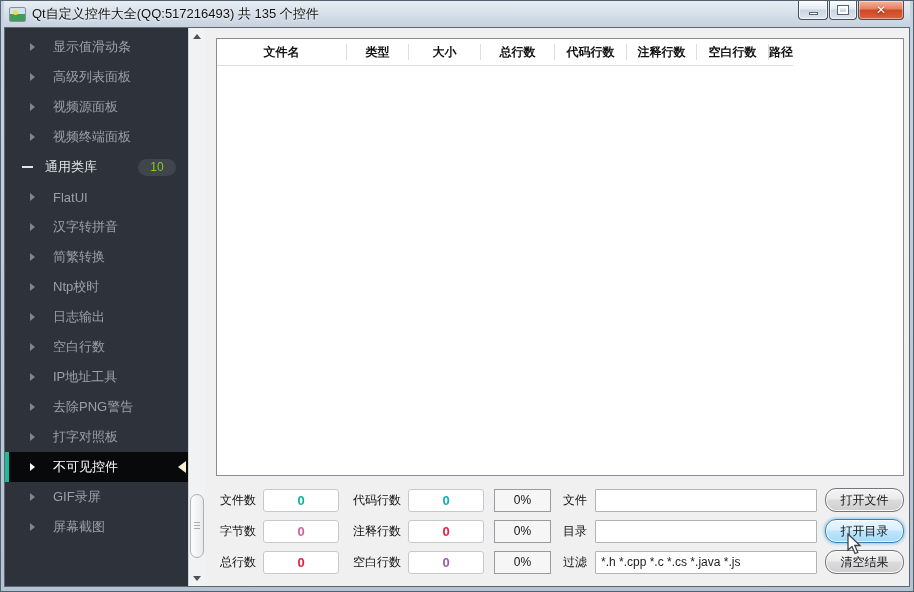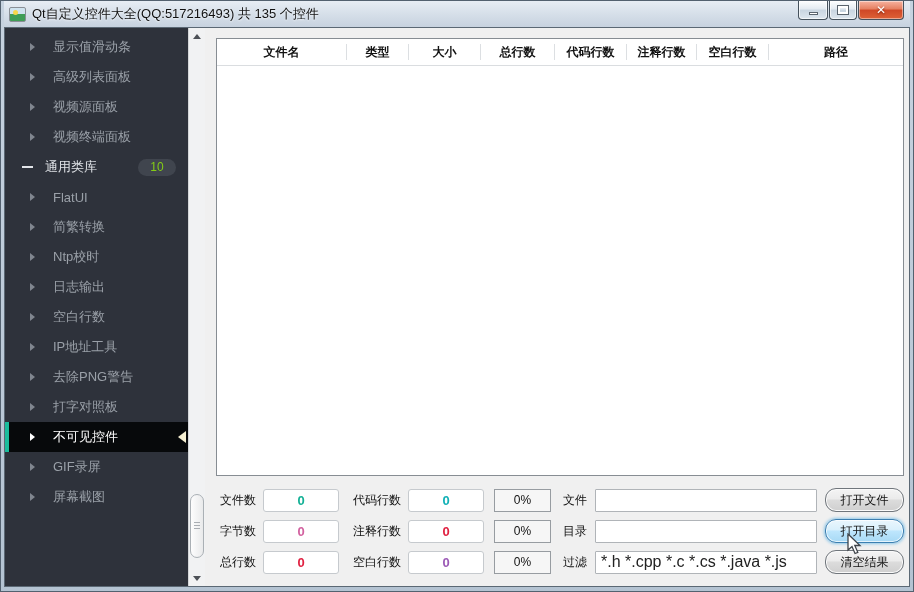--- a/index.html
+++ b/index.html
@@ -73,41 +73,41 @@
   .scroll-thumb { position:absolute; left:1px; right:1px; top:450px; height:64px;
     background:linear-gradient(90deg,#fdfdfd,#e9eaeb); border:1px solid #aab0b5;
     border-radius:7px; }
   .scroll-thumb .grip { position:absolute; left:3px; right:3px; top:50%; margin-top:-4px; }
   .scroll-thumb .grip i { display:block; height:1px; background:#a9adb2; margin-bottom:2px; }
 
   
   .main { flex:1; display:flex; flex-direction:column; padding:10px 5px 12px 11px; }
 
   .file-table { flex:1; background:#fff; border:1px solid #878d93; margin-bottom:12px;
-    display:flex; flex-direction:column; }
+    display:flex; flex-direction:row; }
   .thead { height:27px; display:flex; align-items:center; border-bottom:1px solid #dadde0;
     font-size:12px; font-weight:bold; color:#111; flex:0 0 auto; }
   .th { text-align:center; border-right:1px solid #dcdfe2; height:16px; line-height:16px; }
   .th:last-child { border-right:none; flex:1; }
   .tbody { flex:1; background:#fff; }
 
   
   .stats-form { flex:0 0 auto; }
   .form-row { display:flex; align-items:center; height:24px; margin-bottom:7px; }
   .form-row:last-child { margin-bottom:0; }
   .lab { font-size:12px; color:#111; text-align:right; white-space:nowrap; }
   .lab.w1 { width:40px; } .lab.w2 { width:62px; } .lab.w3 { width:27px; }
   .stat-box { width:76px; height:23px; margin-left:7px; background:#fff;
     border:1px solid #c6cace; border-radius:3px; display:flex; align-items:center;
     justify-content:center; font-size:13px; font-weight:bold; }
   .pct-box { width:57px; height:23px; margin-left:10px; margin-right:9px; background:#f6f6f6;
     border:1px solid #979ca1; display:flex; align-items:center; justify-content:center;
     font-size:12px; color:#111; } 
   .txt { flex:1; height:23px; margin-left:8px; border:1px solid #b0b4b8; background:#fff;
-    font-size:16px; padding:0 5px; color:#222; border-radius:1px;
+    font-size:12px; padding:0 5px; color:#222; border-radius:1px;
     font-family:"Liberation Sans","DejaVu Sans",sans-serif; }
   .btn { width:79px; height:24px; margin-left:8px; flex:0 0 auto;
     border:1px solid #70767c; border-radius:11px; font-size:12px; color:#111;
     background:linear-gradient(180deg,#f4f4f4,#ebebeb 45%,#dcdcdc 50%,#cfcfcf);
     box-shadow:inset 0 0 0 1px #fafafa; cursor:default;
     font-family:"Liberation Sans","DejaVu Sans",sans-serif; }
   .btn.hover { border-color:#3c7fb1;
     background:linear-gradient(180deg,#eaf6fd,#d9f0fc 45%,#bee6fd 50%,#a7d9f5);
     box-shadow:inset 0 0 0 1px rgba(255,255,255,.7), 0 0 3px 1px #8ec7e8; }
 
@@ -154,20 +154,24 @@
           <span class="t-label">视频终端面板</span>
         </div>
         <div class="tree-row group">
           <span class="minus"></span>
           <span class="t-label">通用类库</span>
           <span class="badge">10</span>
         </div>
         <div class="tree-row ">
           <span class="arrow"></span>
           <span class="t-label">FlatUI</span>
+        </div>
+        <div class="tree-row ">
+          <span class="arrow"></span>
+          <span class="t-label">汉字转拼音</span>
         </div>
         <div class="tree-row ">
           <span class="arrow"></span>
           <span class="t-label">简繁转换</span>
         </div>
         <div class="tree-row ">
           <span class="arrow"></span>
           <span class="t-label">Ntp校时</span>
         </div>
         <div class="tree-row ">

